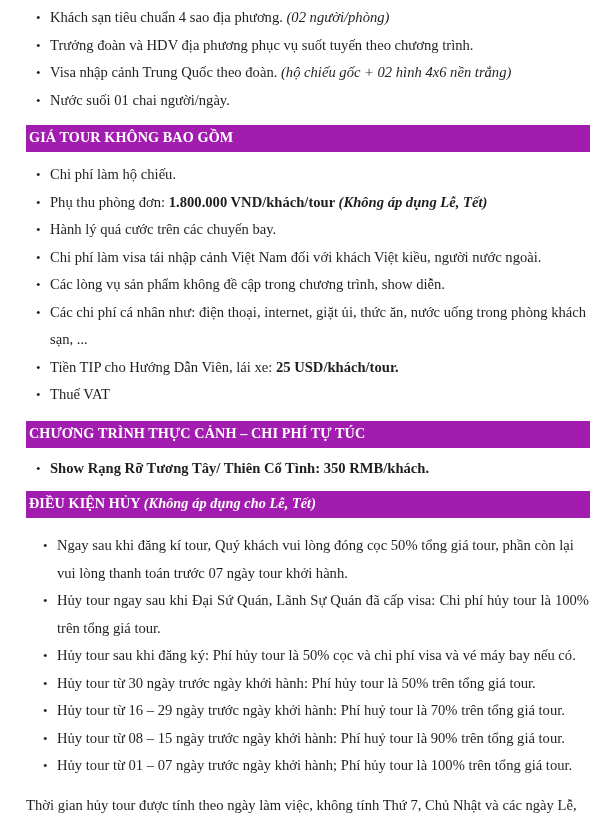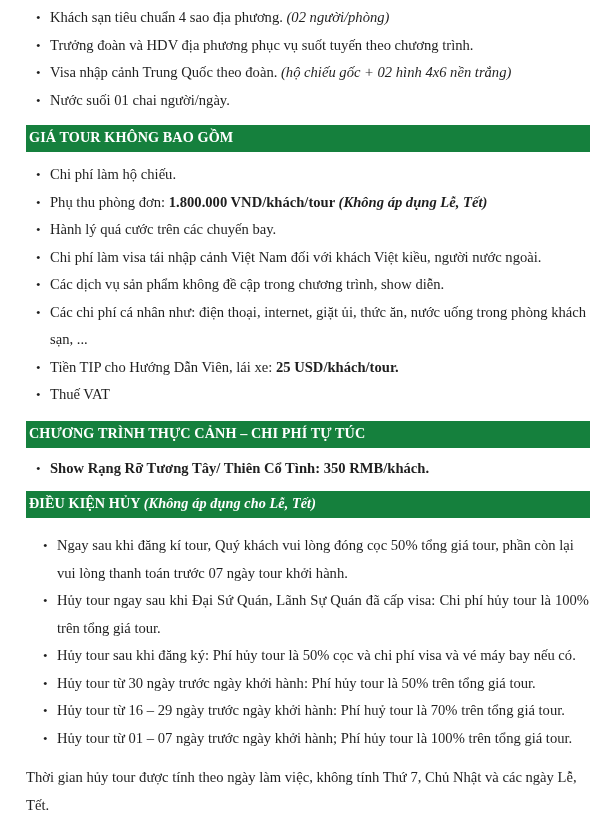--- a/index.html
+++ b/index.html
@@ -55,21 +55,21 @@
     margin-left: 11px;
   }
   ul.blist.indent-sm > li::before {
     left: 32px;
   }
 
   li.justify { text-align: justify; }
 
   
   .banner {
-    background: #15803d;
+    background: #a21caf;
     color: #ffffff;
     font-weight: bold;
     font-size: 14.2px;
     line-height: 1;
     letter-spacing: 0.1px;
     margin-left: 26px;
     margin-right: 19px;
     height: 27px;
     box-sizing: border-box;
     padding: 5px 0 0 3px;
@@ -124,21 +124,21 @@
     <span>GIÁ TOUR KHÔNG BAO GỒM</span>
   </div>
 
   <div class="sp-9"></div>
 
   <ul class="blist">
     <li><span>Chi phí làm hộ chiếu.</span></li>
     <li><span>Phụ thu phòng đơn: </span><span class="b">1.800.000 VND/khách/tour </span><span class="bi">(Không áp dụng Lễ, Tết)</span></li>
     <li><span>Hành lý quá cước trên các chuyến bay.</span></li>
     <li><span>Chi phí làm visa tái nhập cảnh Việt Nam đối với khách Việt kiều, người nước ngoài.</span></li>
-    <li><span>Các dịch vụ sản phẩm không đề cập trong chương trình, show diễn.</span></li>
+    <li><span>Các lòng vụ sản phẩm không đề cập trong chương trình, show diễn.</span></li>
     <li><span>Các chi phí cá nhân như: điện thoại, internet, giặt ủi, thức ăn, nước uống trong phòng khách sạn, ...</span></li>
     <li><span>Tiền TIP cho Hướng Dẫn Viên, lái xe: </span><span class="b">25 USD/khách/tour.</span></li>
     <li><span>Thuế VAT</span></li>
   </ul>
 
   <div class="sp-12"></div>
 
   <div class="banner">
     <span>CHƯƠNG TRÌNH THỰC CẢNH – CHI PHÍ TỰ TÚC</span>
   </div>
@@ -156,20 +156,21 @@
   </div>
 
   <div class="sp-14"></div>
 
   <ul class="blist indent-sm">
     <li><span>Ngay sau khi đăng kí tour, Quý khách vui lòng đóng cọc 50% tổng giá tour, phần còn lại vui lòng thanh toán trước 07 ngày tour khởi hành.</span></li>
     <li class="justify"><span>Hủy tour ngay sau khi Đại Sứ Quán, Lãnh Sự Quán đã cấp visa: Chi phí hủy tour là 100% trên tổng giá tour.</span></li>
     <li><span>Hủy tour sau khi đăng ký: Phí hủy tour là 50% cọc và chi phí visa và vé máy bay nếu có.</span></li>
     <li><span>Hủy tour từ 30 ngày trước ngày khởi hành: Phí hủy tour là 50% trên tổng giá tour.</span></li>
     <li><span>Hủy tour từ 16 – 29 ngày trước ngày khởi hành: Phí huỷ tour là 70% trên tổng giá tour.</span></li>
+    <li><span>Hủy tour từ 08 – 15 ngày trước ngày khởi hành: Phí huỷ tour là 90% trên tổng giá tour.</span></li>
     <li class="justify"><span>Hủy tour từ 01 – 07 ngày trước ngày khởi hành; Phí hủy tour là 100% trên tổng giá tour.</span></li>
   </ul>
 
   <div class="sp-12"></div>
 
   <p class="closing">Thời gian hủy tour được tính theo ngày làm việc, không tính Thứ 7, Chủ Nhật và các ngày Lễ, Tết.</p>
 
 </div>
 
 </body></html>

